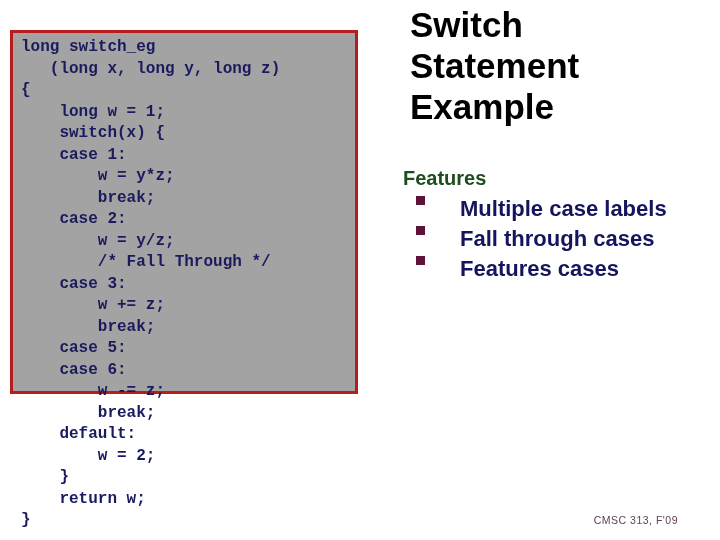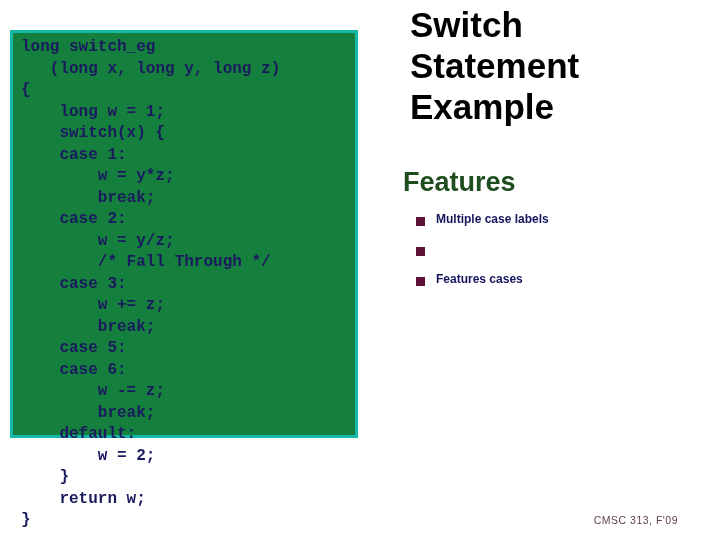--- a/index.html
+++ b/index.html
@@ -14,24 +14,24 @@
     background: #ffffff;
     overflow: hidden;
     font-family: "Liberation Sans", sans-serif;
   }
   
   .code-panel {
     position: absolute;
     left: 10px;
     top: 30px;
     width: 348px;
-    height: 408px;
+    height: 364px;
     box-sizing: border-box;
-    background: #15803d;
-    border: 3px solid #14b8a6;
+    background: #a3a3a3;
+    border: 3px solid #b91c1c;
   }
   .code-panel pre {
     margin: 0;
     padding: 4px 2px 0 8px;
     font-family: "Liberation Mono", "DejaVu Sans Mono", monospace;
     font-weight: bold;
     font-size: 16px;
     line-height: 21.5px;
     color: #1a1a5e;
     white-space: pre;
@@ -46,40 +46,41 @@
     font-weight: bold;
     line-height: 41px;
     color: #000000;
     letter-spacing: 0px;
   }
   
   .features-heading {
     position: absolute;
     left: 403px;
     top: 167px;
-    font-size: 27px;
+    font-size: 20px;
     font-weight: bold;
     color: #1e4d1e;
   }
   .features-list {
     position: absolute;
     left: 416px;
     top: 196px;
     list-style: none;
     margin: 0;
     padding: 0;
   }
   .feature-item {
     display: flex;
-    align-items: flex-end;
+    align-items: flex-start;
     height: 30px;
-    font-size: 12px;
+    font-size: 22px;
     font-weight: bold;
     color: #15155e;
     white-space: nowrap;
+    gap: 24px;
   }
   .bullet-square {
     display: inline-block;
     width: 9px;
     height: 9px;
     background: #5f1237;
     margin-right: 11px;
     flex: 0 0 auto;
   }
   
@@ -129,20 +130,21 @@
 
   <div class="features-heading">Features</div>
 
   <ul class="features-list">
     <li class="feature-item">
       <span class="bullet-square"></span>
       <span>Multiple case labels</span>
     </li>
     <li class="feature-item">
       <span class="bullet-square"></span>
+      <span>Fall through cases</span>
     </li>
     <li class="feature-item">
       <span class="bullet-square"></span>
       <span>Features cases</span>
     </li>
   </ul>
 
   <div class="course-footer">CMSC 313, F'09</div>
 
 </div>

